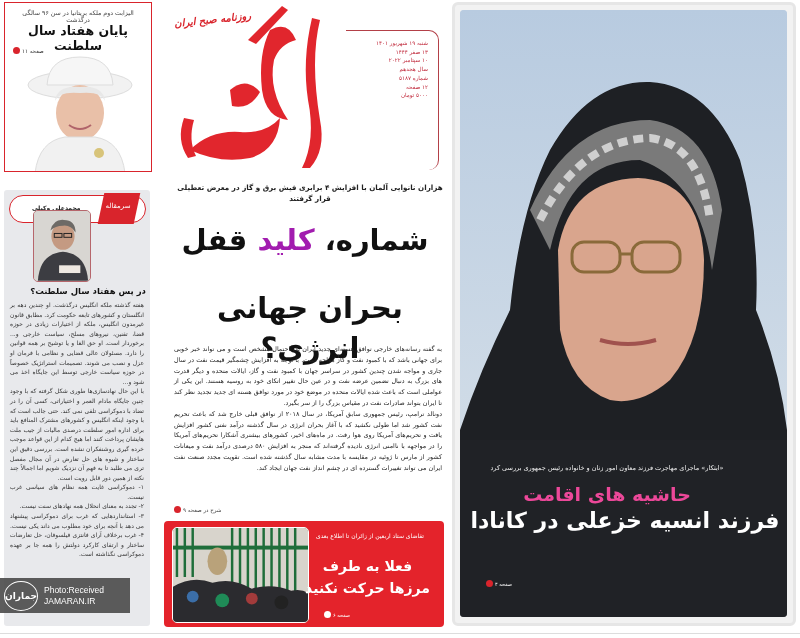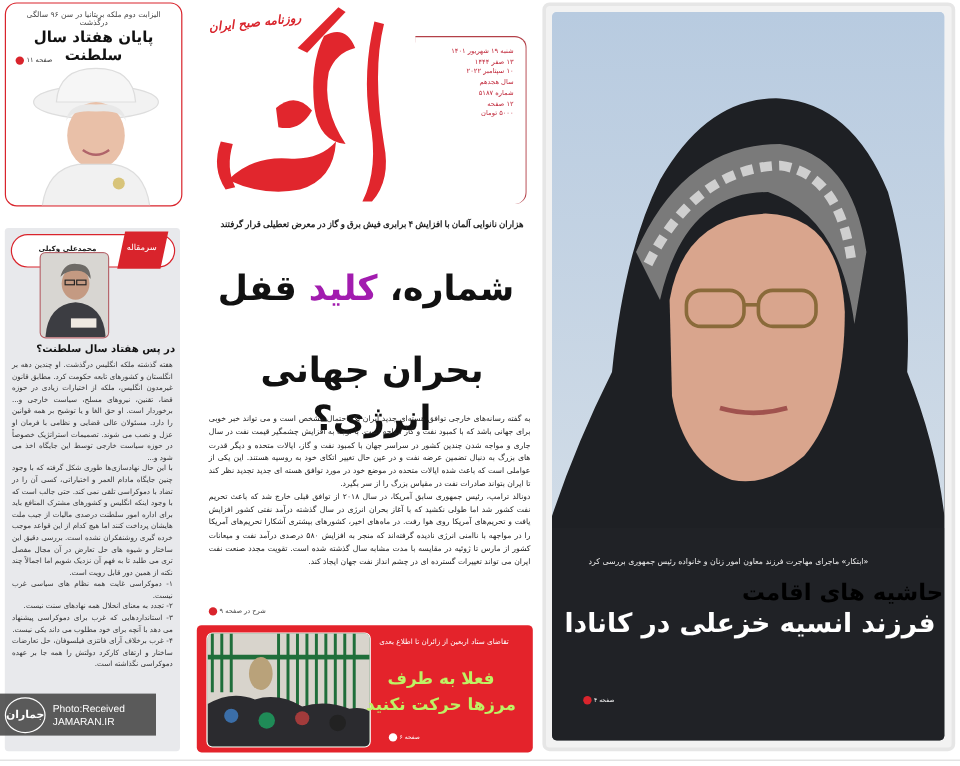--- a/index.html
+++ b/index.html
@@ -2,21 +2,21 @@
 <html><head>
 <meta charset="utf-8">
 <style>
   * { box-sizing: border-box; margin: 0; padding: 0; }
   html, body { width: 800px; height: 638px; overflow: hidden; background: #ffffff; }
   body { position: relative; font-family: "DejaVu Sans", sans-serif; color: #111; }
 
   
   .queen-box {
     position: absolute; left: 4px; top: 2px; width: 148px; height: 170px;
-    border: 1.5px solid #d9242c; border-radius: 10px; background: #fff; overflow: hidden;
+    border: 1.5px solid #d9242c; border-radius: 0; background: #fff; overflow: hidden;
   }
   .queen-kicker { position: absolute; top: 6px; right: 6px; left: 6px; font-size: 6.3px; color: #444; text-align: center; direction: rtl; }
   .queen-title { position: absolute; top: 20px; right: 6px; left: 6px; font-size: 12.5px; font-weight: bold; text-align: center; direction: rtl; color: #111; }
   .queen-page { position: absolute; top: 44px; left: 8px; font-size: 5.5px; color: #333; direction: rtl; display: flex; align-items: center; gap: 2px; }
   .page-dot { display: inline-block; width: 7px; height: 7px; border-radius: 50%; background: #d9242c; }
   .queen-photo { position: absolute; left: 20px; top: 52px; width: 110px; height: 118px; }
 
   .editorial {
     position: absolute; left: 4px; top: 190px; width: 146px; height: 436px;
     background: #e8e9ec; border-radius: 3px; overflow: hidden;
@@ -52,53 +52,53 @@
   
   .masthead { position: absolute; left: 170px; top: 0; width: 275px; height: 172px; }
   .logo-svg { position: absolute; left: 0; top: 0; }
   .tagline { position: absolute; left: 4px; top: 14px; color: #d9242c; font-size: 10px; font-style: italic; font-weight: bold; direction: rtl; transform: rotate(-6deg); }
   .date-box {
     position: absolute; left: 176px; top: 30px; width: 93px; height: 140px;
     border: 1.5px solid #b34048; border-left: none; border-radius: 0 10px 10px 0; border-bottom: none;
   }
   .date-lines { position: absolute; right: 10px; top: 8px; direction: rtl; font-size: 5.6px; line-height: 8.7px; color: #c0283a; }
 
-  .subhead { position: absolute; left: 174px; top: 182px; width: 272px; font-size: 7.2px; font-weight: bold; text-align: center; direction: rtl; line-height: 11px; color: #222; font-family: Liberation Serif, serif; }
+  .subhead { position: absolute; left: 174px; top: 182px; width: 272px; font-size: 7.2px; font-weight: bold; text-align: center; direction: rtl; line-height: 11px; color: #222; }
   .headline1 { position: absolute; left: 174px; top: 222px; width: 262px; font-size: 29px; font-weight: bold; text-align: center; direction: rtl; line-height: 36px; color: #111; }
   .headline1 .red { color: #a21caf; }
   .headline2 { position: absolute; left: 174px; top: 288px; width: 272px; font-size: 29px; font-weight: bold; text-align: center; direction: rtl; line-height: 40px; color: #111; }
 
   .main-body {
     position: absolute; left: 174px; top: 344px; width: 268px; font-size: 6.4px; line-height: 10.8px;
     color: #222; direction: rtl; text-align: justify;
   }
   .more-link { position: absolute; left: 174px; top: 506px; font-size: 5.5px; color: #444; direction: rtl; display: flex; align-items: center; gap: 2px; }
 
   .red-box {
     position: absolute; left: 164px; top: 521px; width: 280px; height: 106px;
     background: #e4232b; border-radius: 4px;
   }
   .rb-photo { position: absolute; left: 8px; top: 6px; width: 137px; height: 96px; border-radius: 5px; overflow: hidden; border: 1.5px solid #fff; background: #6a8f6e; }
   .rb-kicker { position: absolute; right: 14px; top: 10px; width: 120px; color: #fff; font-size: 6px; text-align: center; direction: rtl; line-height: 9px; }
-  .rb-title { position: absolute; right: 14px; top: 34px; width: 125px; color: #bef264; font-size: 14px; font-weight: bold; text-align: center; direction: rtl; line-height: 22px; margin-left: 24px; }
+  .rb-title { position: absolute; right: 14px; top: 34px; width: 125px; color: #ffffff; font-size: 14px; font-weight: bold; text-align: center; direction: rtl; line-height: 22px; margin-left: 24px; }
   .rb-page { position: absolute; left: 160px; top: 90px; color: #fff; font-size: 5px; display: flex; align-items: center; gap: 2px; direction: rtl; }
   .rb-page .page-dot { background: #fff; }
 
   
   .cover-frame {
     position: absolute; left: 452px; top: 2px; width: 344px; height: 624px;
     border: 3px solid #e6e6e6; border-radius: 6px; background: #f2f2f2;
   }
   .cover-photo {
     position: absolute; left: 460px; top: 10px; width: 327px; height: 607px;
     border-radius: 4px; overflow: hidden;
     background: linear-gradient(180deg, #c7d6e8 0%, #d6e0ea 18%, #2a2c30 40%, #1f2226 70%, #26292c 100%);
   }
   .cover-caption { position: absolute; left: 452px; top: 464px; width: 310px; color: #eee; font-size: 6.5px; text-align: center; direction: rtl; }
-  .cover-kicker { position: absolute; left: 476px; top: 483px; width: 310px; color: #000000; font-size: 19px; font-weight: bold; direction: rtl; }
+  .cover-kicker { position: absolute; left: 452px; top: 483px; width: 310px; color: #ec4899; font-size: 19px; font-weight: bold; text-align: center; direction: rtl; }
   .cover-title { position: absolute; left: 470px; top: 508px; width: 310px; color: #fff; font-size: 22px; font-weight: bold; text-align: center; direction: rtl; }
   .cover-page { position: absolute; left: 486px; top: 580px; color: #fff; font-size: 5px; display: flex; align-items: center; gap: 2px; direction: rtl; }
 
   .bottom-line { position: absolute; left: 0; top: 633px; width: 800px; height: 1px; background: #ddd; }
 </style>
 </head>
 <body>
 
 <div class="queen-box">
   <div class="queen-kicker">الیزابت دوم ملکه بریتانیا در سن ۹۶ سالگی درگذشت</div>

